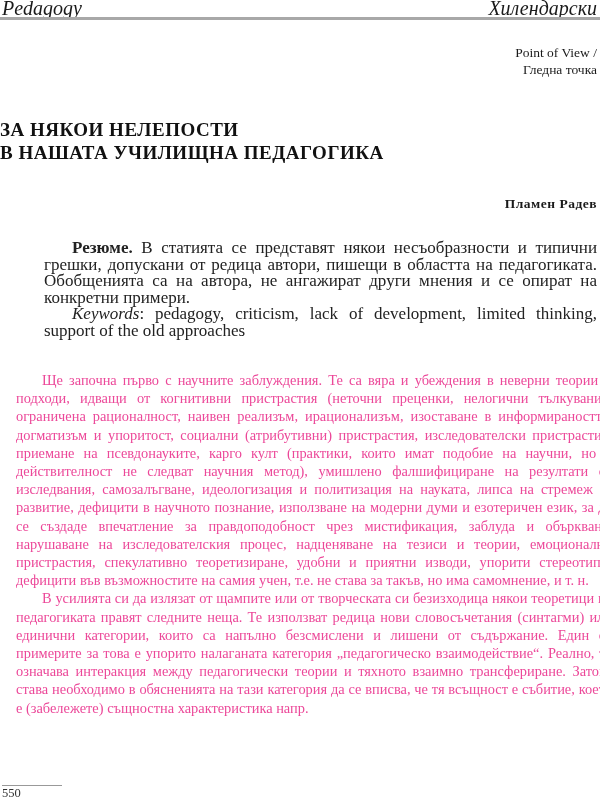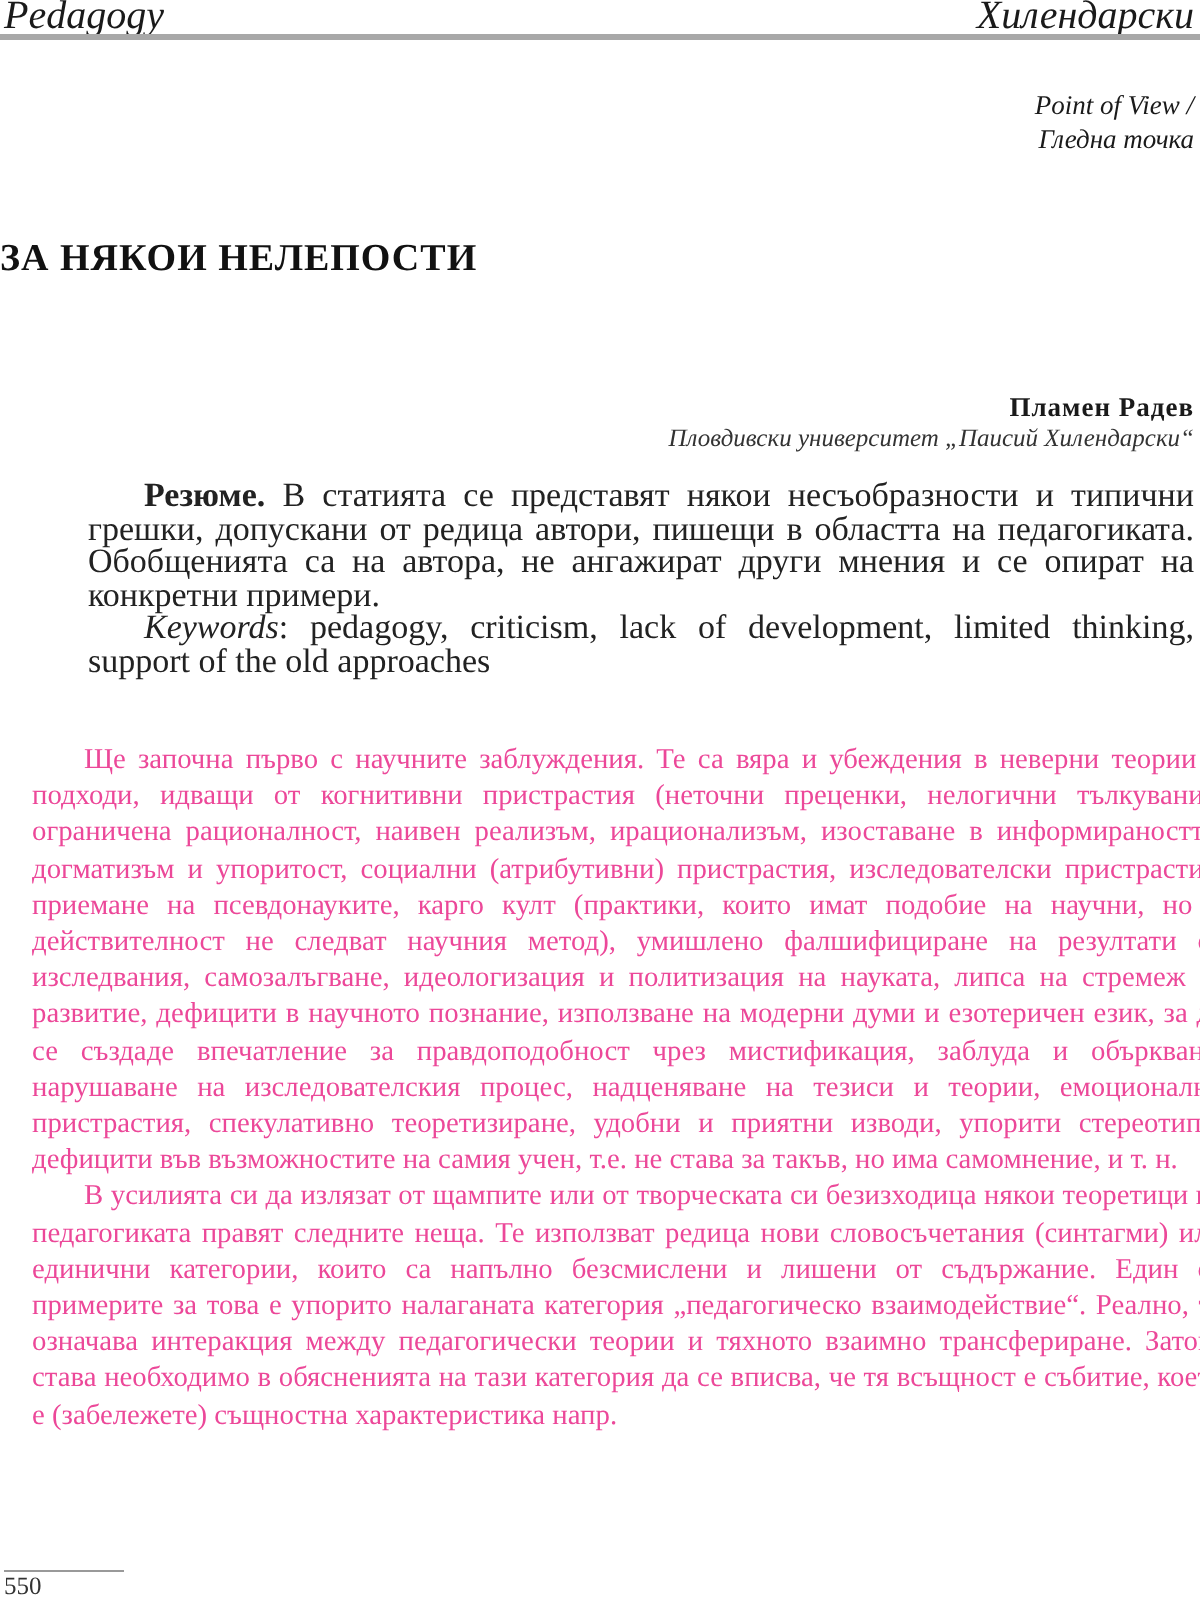--- a/index.html
+++ b/index.html
@@ -13,21 +13,21 @@
     }
     .running-head .left { position: absolute; left: 2px; top: 0; }
     .running-head .center { position: absolute; left: 193px; top: 0; }
     .running-head .right { position: absolute; right: 3px; top: 0; }
     .head-rule {
       position: absolute; left: 0; top: 17px; width: 600px; height: 3px;
       background: #a8a8a8;
     }
     .section-tag {
       position: absolute; right: 3px; top: 44px; text-align: right;
-      font-style: italic; font-size: 13.5px; line-height: 17px;
+      font-size: 13.5px; line-height: 17px;
     }
     .title {
       position: absolute; left: 0; top: 118px; width: 600px; 
       font-weight: bold; font-size: 19px; line-height: 23px; letter-spacing: 0.5px;
       color: #111;
     }
     .author-block {
       position: absolute; right: 3px; top: 196px; text-align: right;
     }
     .author-name { font-weight: bold; font-size: 13.5px; line-height: 16px; letter-spacing: 0.5px; }
@@ -61,25 +61,25 @@
 </div>
 <div class="head-rule"></div>
 
 <div class="section-tag">
   <div>Point of View /</div>
   <div>Гледна точка</div>
 </div>
 
 <div class="title">
   <div>ЗА НЯКОИ НЕЛЕПОСТИ</div>
+  <div>В НАШАТА УЧИЛИЩНА ПЕДАГОГИКА</div>
 </div>
 
 <div class="author-block">
   <div class="author-name">Пламен Радев</div>
-  <div class="affiliation">Пловдивски университет „Паисий Хилендарски“</div>
 </div>
 
 <div class="abstract">
   <p><span class="label">Резюме.</span><span> В статията се представят някои несъобразности и типични грешки, допускани от редица автори, пишещи в областта на педагогиката. Обобщенията са на автора, не ангажират други мнения и се опират на конкретни примери.</span></p>
   <p><span class="kw-label">Keywords</span><span>: pedagogy, criticism, lack of development, limited thinking, support of the old approaches</span></p>
 </div>
 
 <div class="body-text">
   <p>Ще започна първо с научните заблуждения. Те са вяра и убеждения в неверни теории и подходи, идващи от когнитивни пристрастия (неточни преценки, нелогични тълкувания, ограничена рационалност, наивен реализъм, ирационализъм, изоставане в информираността, догматизъм и упоритост, социални (атрибутивни) пристрастия, изследователски пристрастия, приемане на псевдонауките, карго култ (практики, които имат подобие на научни, но в действителност не следват научния метод), умишлено фалшифициране на резултати от изследвания, самозалъгване, идеологизация и политизация на науката, липса на стремеж за развитие, дефицити в научното познание, използване на модерни думи и езотеричен език, за да се създаде впечатление за правдоподобност чрез мистификация, заблуда и объркване, нарушаване на изследователския процес, надценяване на тезиси и теории, емоционални пристрастия, спекулативно теоретизиране, удобни и приятни изводи, упорити стереотипи, дефицити във възможностите на самия учен, т.е. не става за такъв, но има самомнение, и т. н.</p>
   <p>В усилията си да излязат от щампите или от творческата си безизходица някои теоретици на педагогиката правят следните неща. Те използват редица нови словосъчетания (синтагми) или единични категории, които са напълно безсмислени и лишени от съдържание. Един от примерите за това е упорито налаганата категория „педагогическо взаимодействие“. Реално, тя означава интеракция между педагогически теории и тяхното взаимно трансфериране. Затова става необходимо в обясненията на тази категория да се вписва, че тя всъщност е събитие, което е (забележете) същностна характеристика напр.</p>

